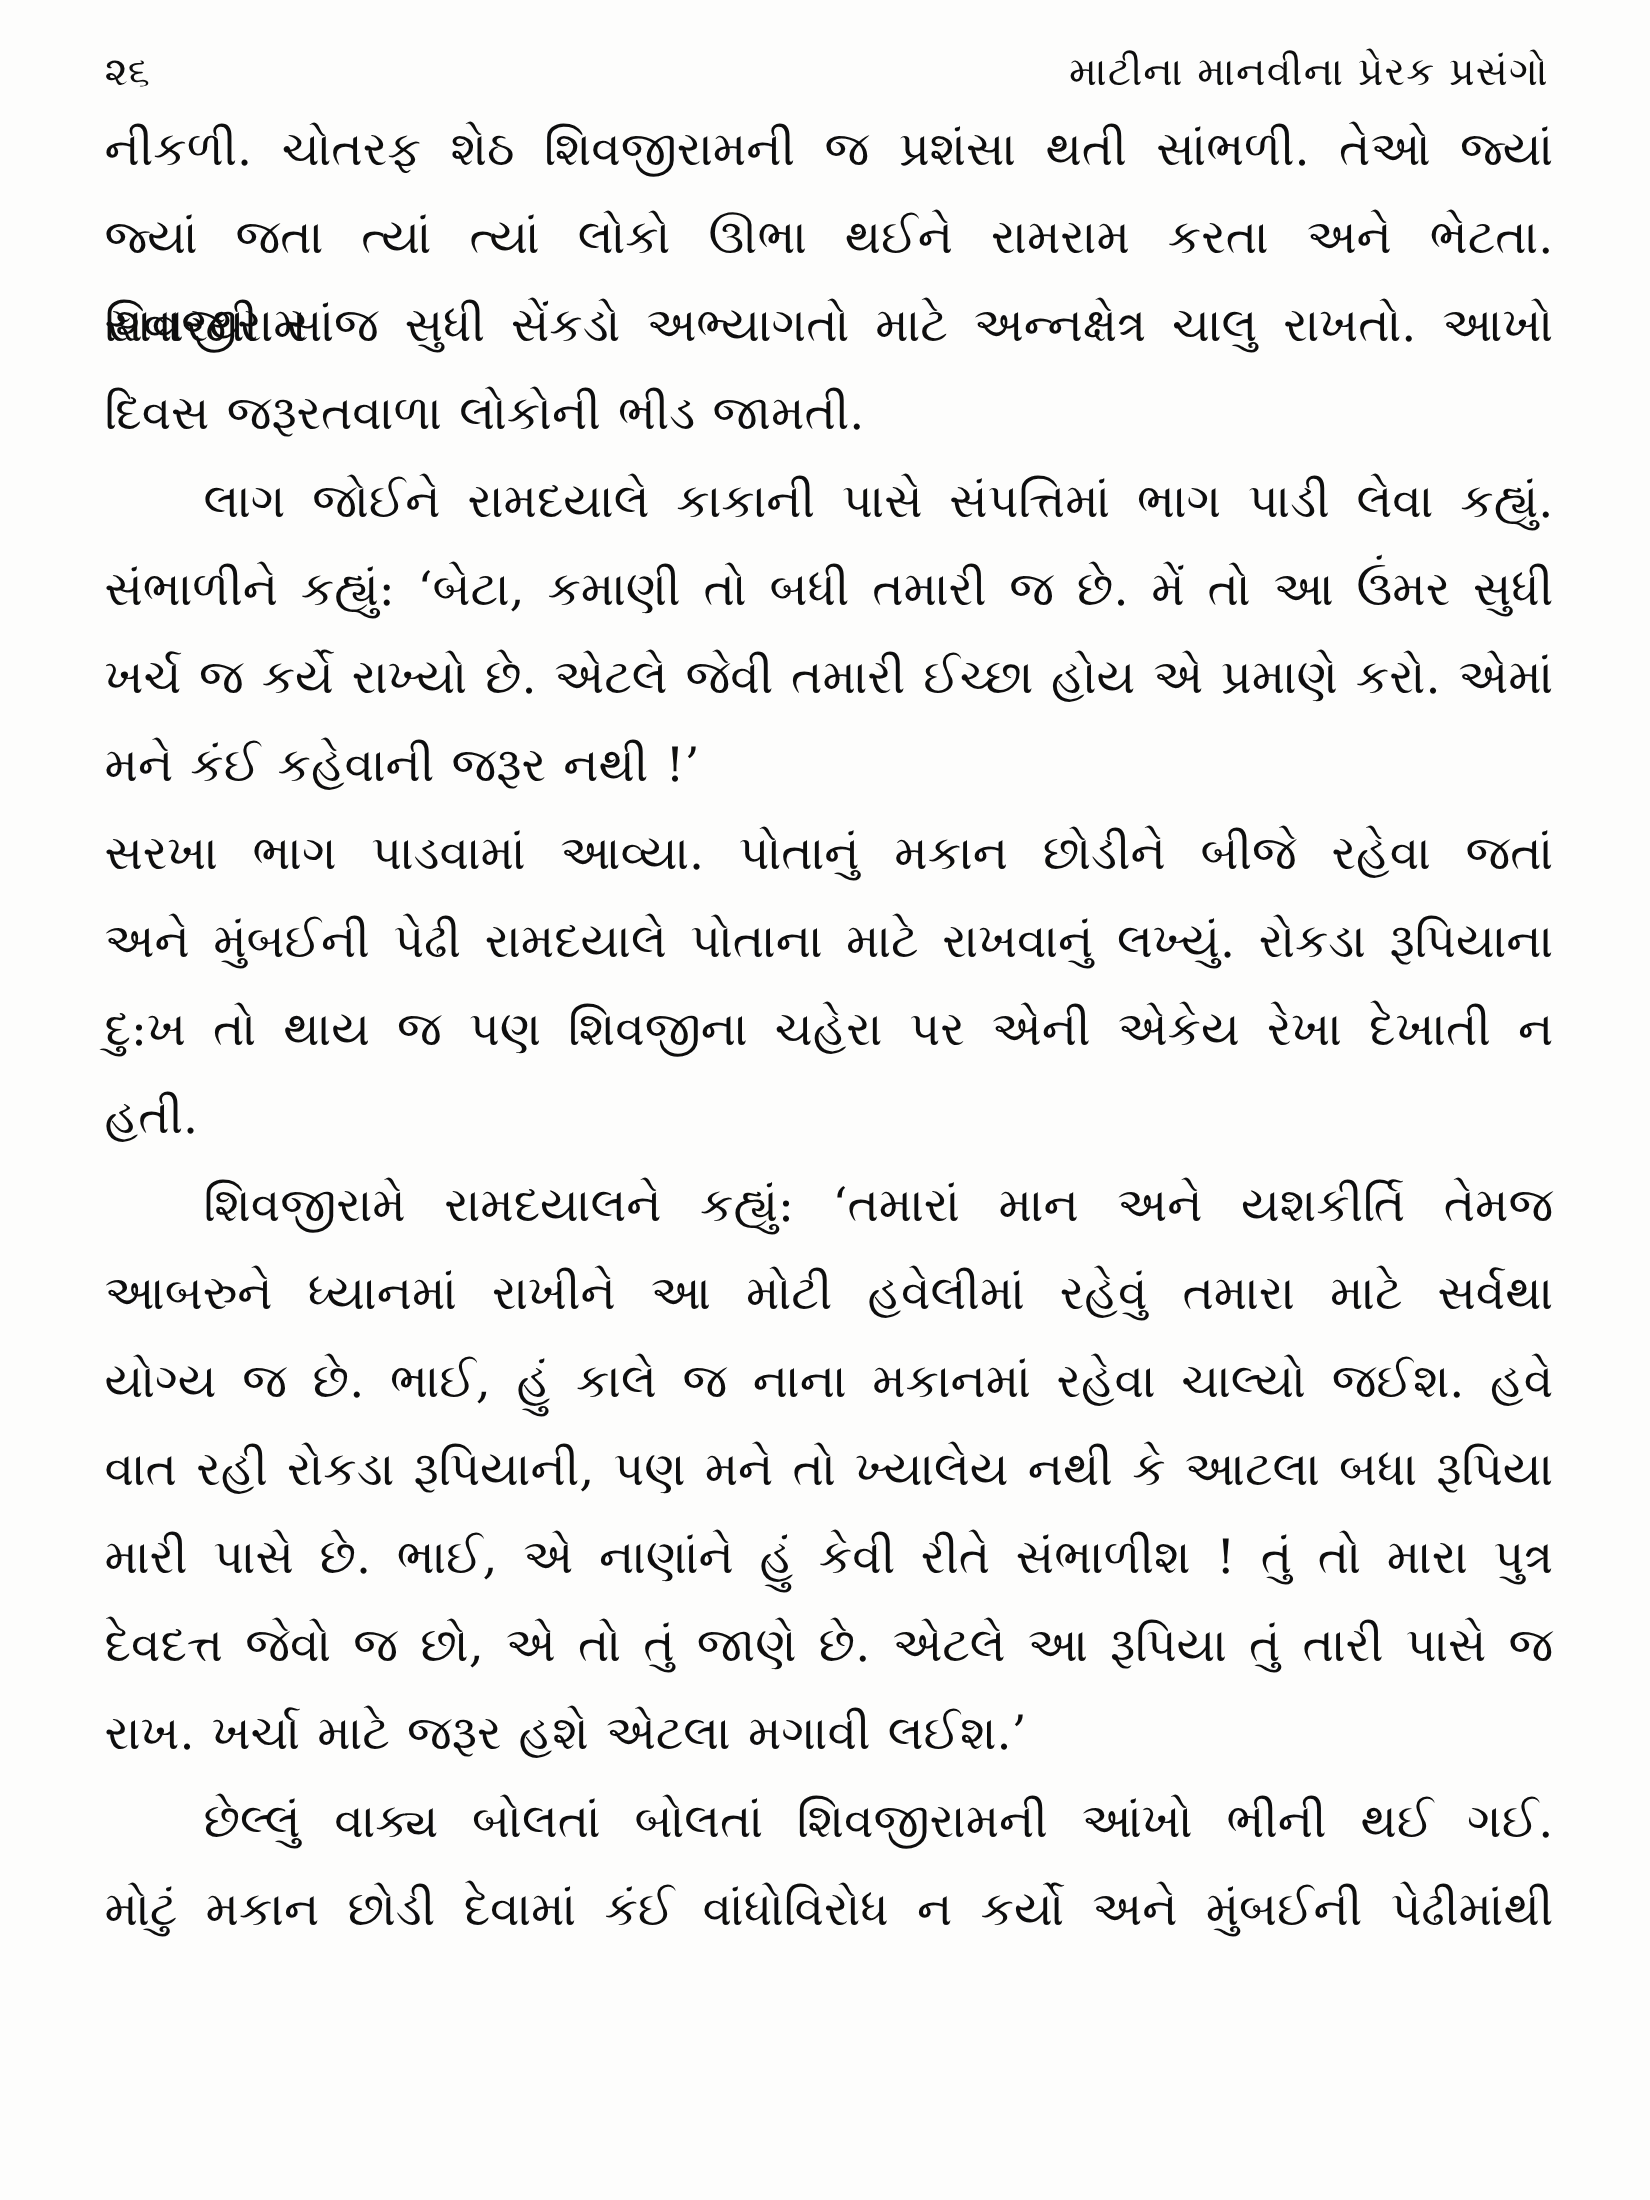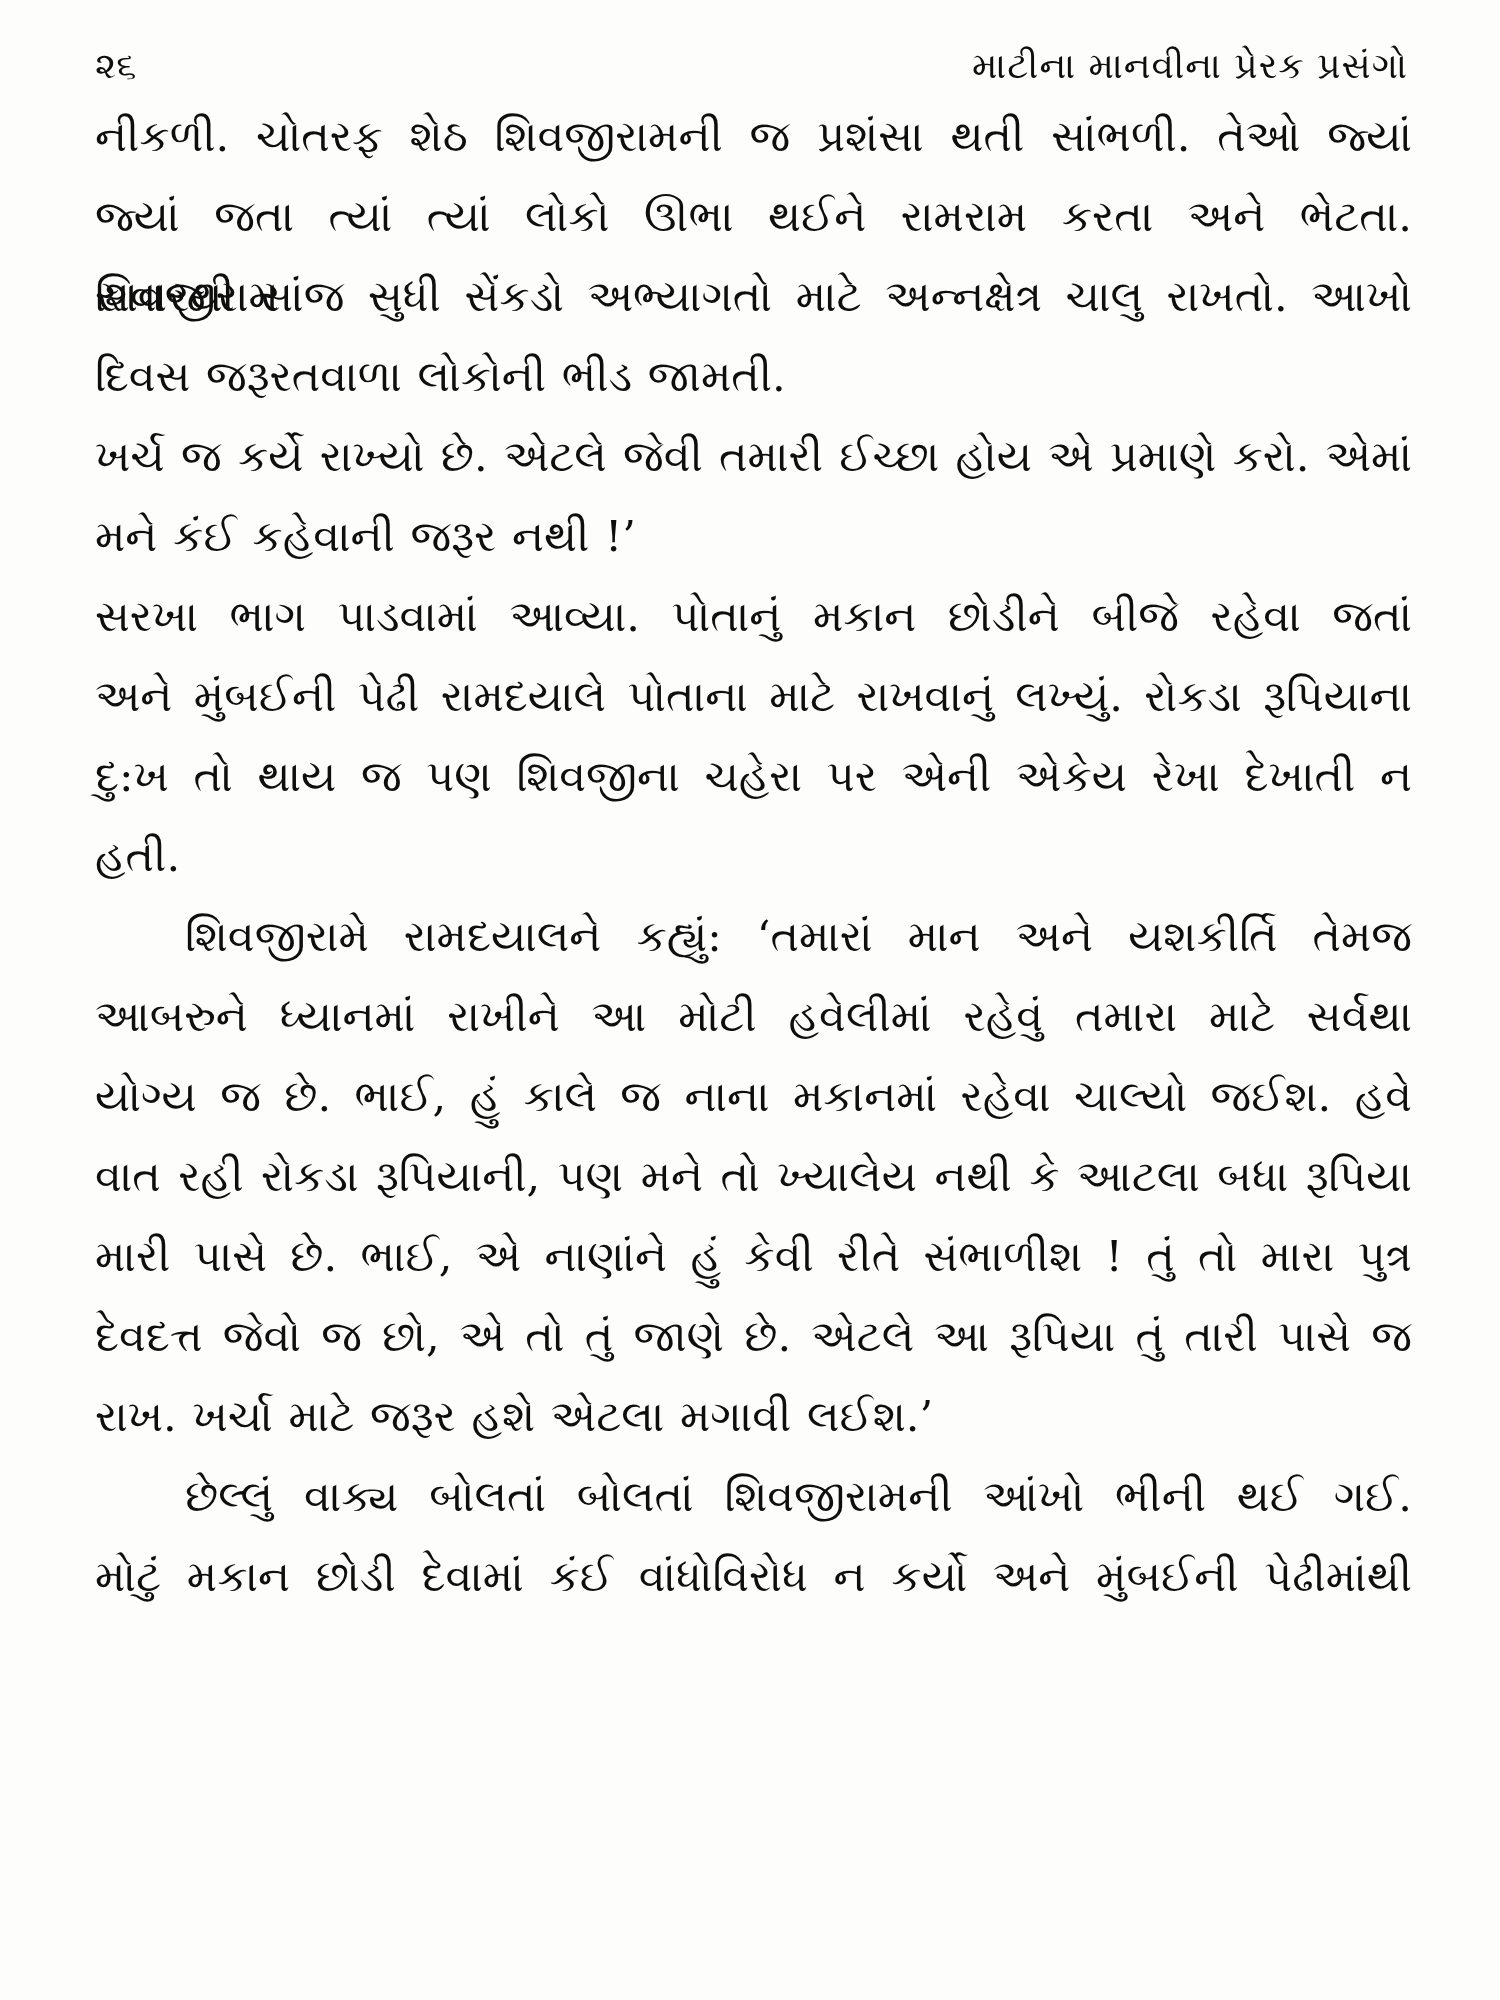--- a/index.html
+++ b/index.html
@@ -60,20 +60,22 @@
   <div class="body-text">
 
     <div class="para">
       <div class="line fill">નીકળી. ચોતરફ શેઠ શિવજીરામની જ પ્રશંસા થતી સાંભળી. તેઓ જ્યાં</div>
       <div class="line fill">જ્યાં જતા ત્યાં ત્યાં લોકો ઊભા થઈને રામરામ કરતા અને ભેટતા. શિવજીરામ</div>
       <div class="line fill">સવારથી સાંજ સુધી સેંકડો અભ્યાગતો માટે અન્નક્ષેત્ર ચાલુ રાખતો. આખો</div>
       <div class="line">દિવસ જરૂરતવાળા લોકોની ભીડ જામતી.</div>
     </div>
 
     <div class="para">
+      <div class="line fill indent">લાગ જોઈને રામદયાલે કાકાની પાસે સંપત્તિમાં ભાગ પાડી લેવા કહ્યું.</div>
+      <div class="line fill">સંભાળીને કહ્યું: ‘બેટા, કમાણી તો બધી તમારી જ છે. મેં તો આ ઉંમર સુધી</div>
       <div class="line fill">ખર્ચ જ કર્યે રાખ્યો છે. એટલે જેવી તમારી ઈચ્છા હોય એ પ્રમાણે કરો. એમાં</div>
       <div class="line">મને કંઈ કહેવાની જરૂર નથી !’</div>
     </div>
 
     <div class="para">
       <div class="line fill">સરખા ભાગ પાડવામાં આવ્યા. પોતાનું મકાન છોડીને બીજે રહેવા જતાં</div>
       <div class="line fill">અને મુંબઈની પેઢી રામદયાલે પોતાના માટે રાખવાનું લખ્યું. રોકડા રૂપિયાના</div>
       <div class="line fill">દુ:ખ તો થાય જ પણ શિવજીના ચહેરા પર એની એકેય રેખા દેખાતી ન</div>
       <div class="line">હતી.</div>
     </div>

